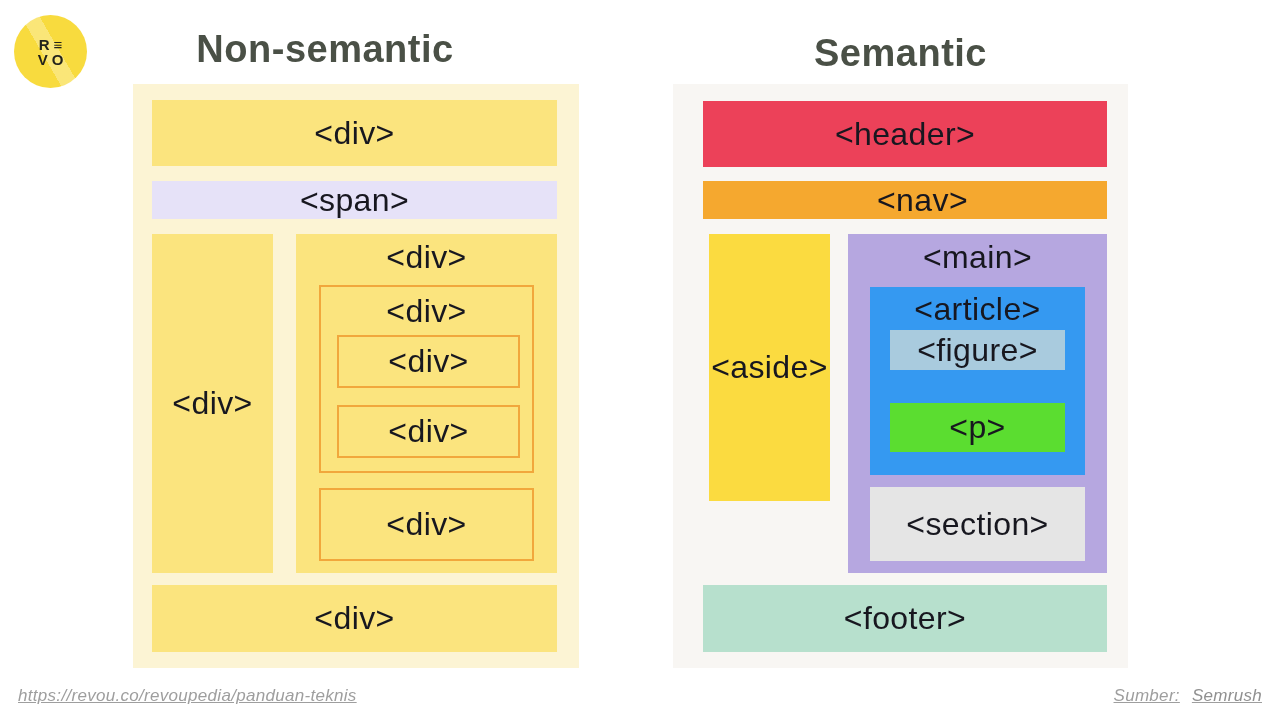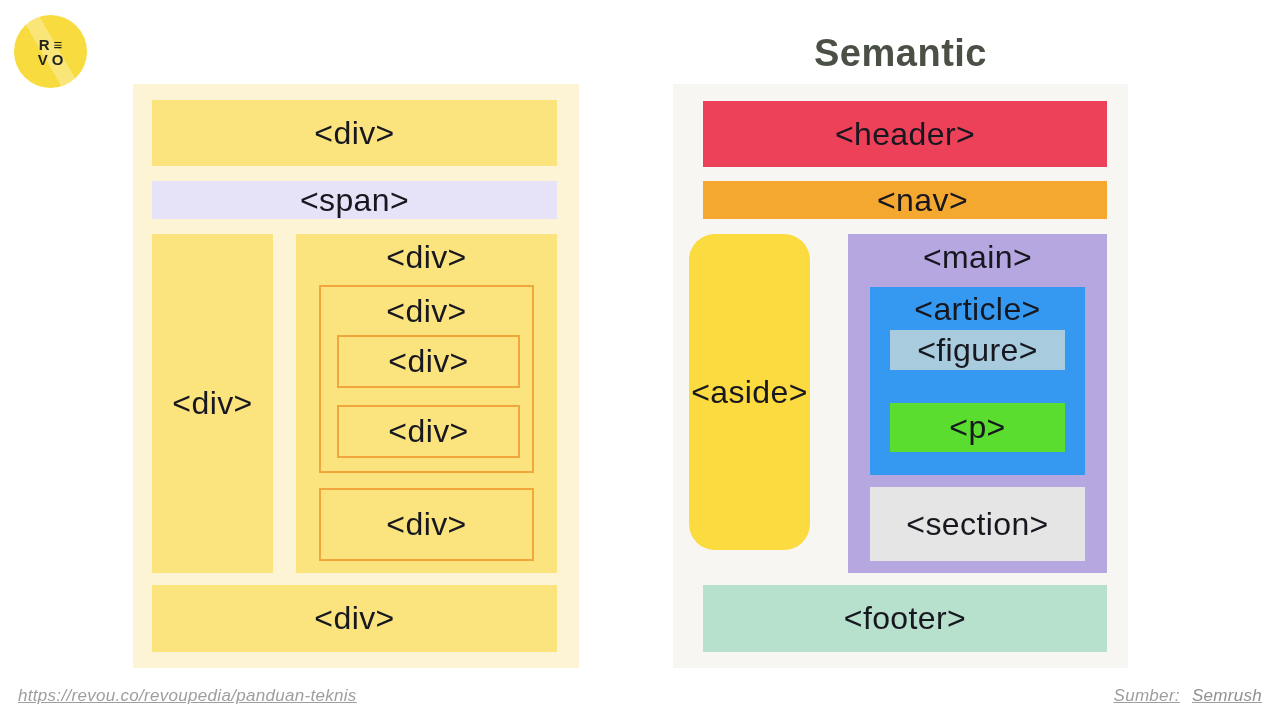--- a/index.html
+++ b/index.html
@@ -44,21 +44,21 @@
   #ns-nest-outer { left:23px; top:51px;  width:215px; height:188px; }
   #ns-nest-label { left:0; top:0; width:100%; height:48px; }
   #ns-nest-a     { left:16px; top:48px;  width:183px; height:53px; }
   #ns-nest-b     { left:16px; top:118px; width:183px; height:53px; }
   #ns-outlined2  { left:23px; top:254px; width:215px; height:73px; }
   #ns-div-bottom { left:19px; top:501px; width:405px; height:67px; }
 
   
   #s-header { left:30px;  top:17px;  width:404px; height:66px;  background:#EC4159; }
   #s-nav    { left:30px;  top:97px;  width:404px; height:38px;  background:#F5A82F;padding-left:35px; }
-  #s-aside  { left:16px;  top:150px; width:121px; height:316px; background:#FBDB40;border-radius:26px; }
+  #s-aside  { left:36px;  top:150px; width:121px; height:267px; background:#FBDB40; }
   #s-main   { left:175px; top:150px; width:259px; height:339px; background:#B6A7E0; }
   #s-main-label    { left:0; top:0; width:100%; height:46px; }
   #s-article{ left:22px;  top:53px;  width:215px; height:188px; background:#3599F1; }
   #s-article-label { left:0; top:0; width:100%; height:44px; }
   #s-figure { left:20px;  top:43px;  width:175px; height:40px;  background:#A9CBDE; }
   #s-p      { left:20px;  top:116px; width:175px; height:49px;  background:#5BDD30; }
   #s-section{ left:22px;  top:253px; width:215px; height:74px;  background:#e5e5e5; }
   #s-footer { left:30px;  top:501px; width:404px; height:67px;  background:#B7E0CD; }
 
   
@@ -70,20 +70,21 @@
 </head>
 <body>
 
 <div id="stage">
 
   <div id="logo" class="abs">
     <div class="logo-row">R≡</div>
     <div class="logo-row">VO</div>
   </div>
 
+  <div id="title-left" class="abs title">Non-semantic</div>
   <div id="title-right" class="abs title">Semantic</div>
 
   <div id="panel-ns" class="abs">
 
     <div id="ns-div-top" class="abs ybox cbox">
       <span class="tag">&lt;div&gt;</span>
     </div>
 
     <div id="ns-span" class="abs cbox">
       <span class="tag">&lt;span&gt;</span>

